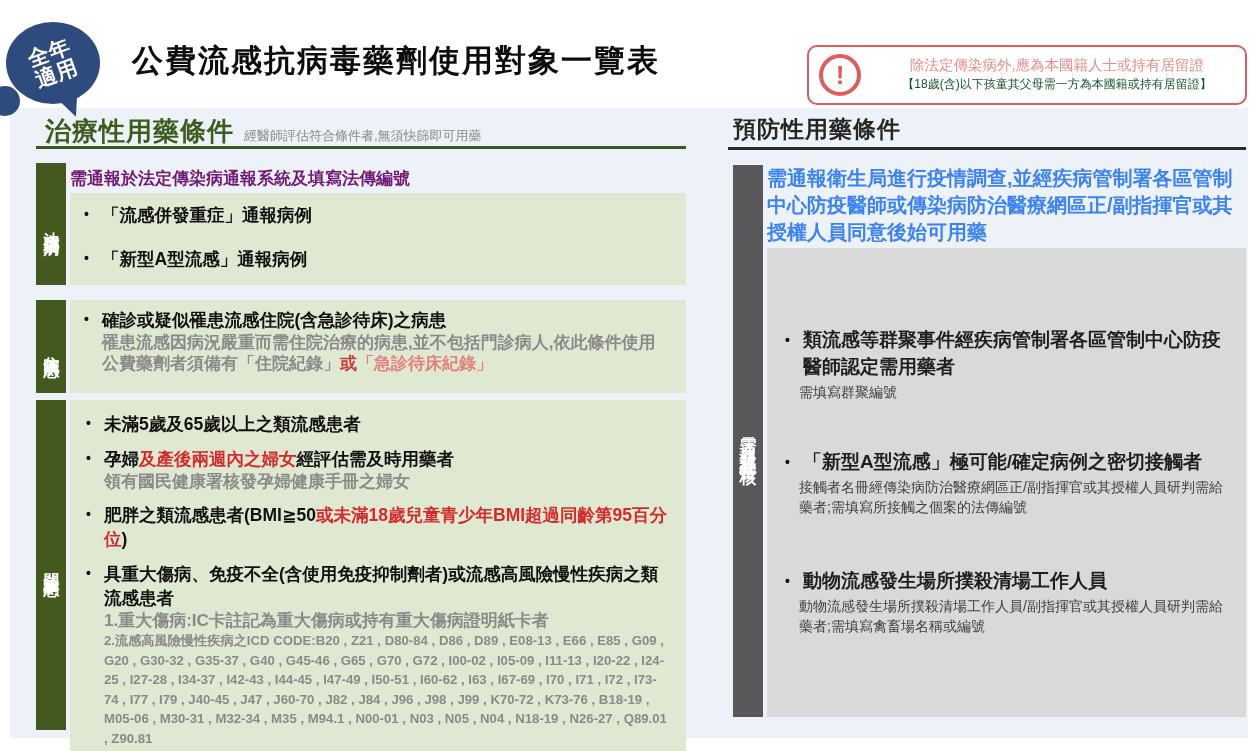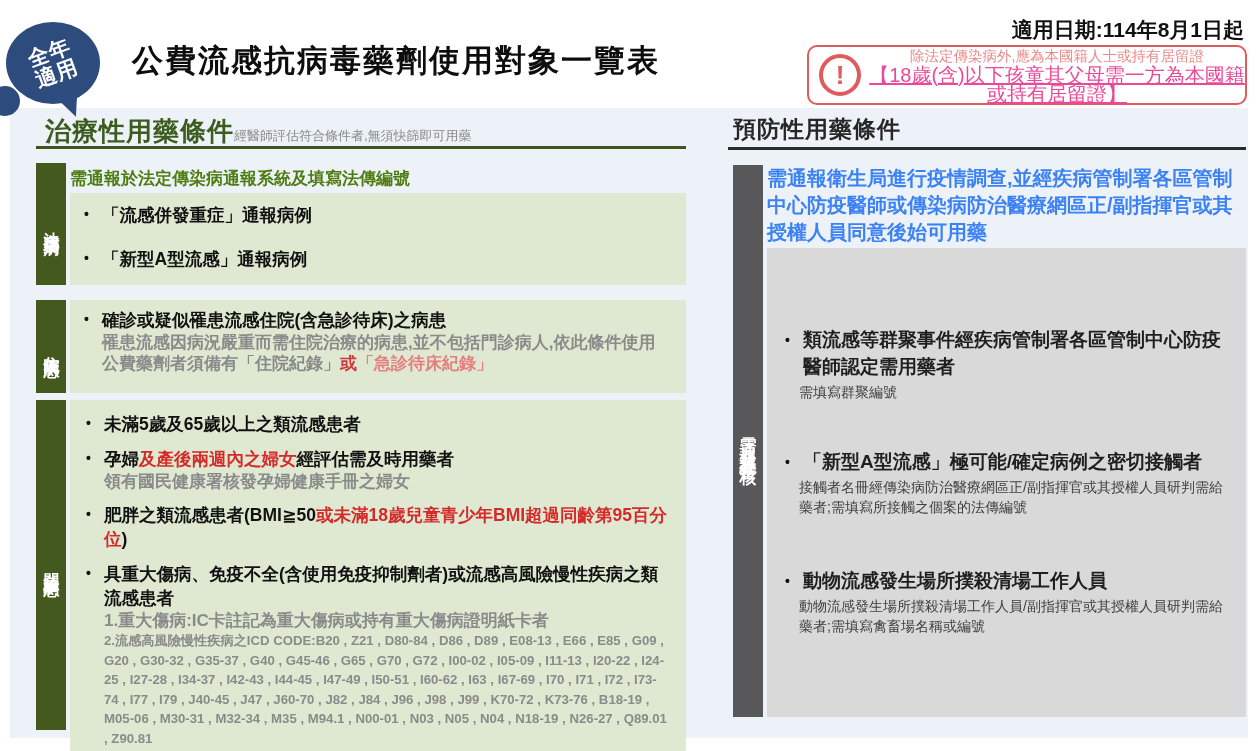--- a/index.html
+++ b/index.html
@@ -16,38 +16,38 @@
   .badge-text{transform:rotate(-20deg);color:#fff;font-weight:bold;font-size:21px;line-height:22px;
               text-align:center;letter-spacing:1px;}
   .title{position:absolute;left:132px;top:40px;margin:0;font-size:31px;font-weight:bold;color:#0d0d0d;letter-spacing:2px;}
   .date{position:absolute;right:14px;top:16px;font-size:21px;font-weight:bold;color:#111;}
   .notice{position:absolute;right:11px;top:45px;width:436px;height:56px;background:#fff;
           border:2px solid #e05b5b;border-radius:10px;display:flex;align-items:center;z-index:1;}
   .notice-icon{flex:0 0 auto;width:34px;height:34px;margin:0 8px 0 10px;border:4px solid #e05b5b;border-radius:50%;
                color:#e05b5b;font-weight:bold;font-size:26px;display:flex;align-items:center;justify-content:center;}
   .notice-lines{flex:1;text-align:center;}
   .notice-l1{font-size:14.5px;color:#ea8a8a;line-height:19px;}
-  .notice-l2{font-size:20px;color:#ec4899;line-height:19px;text-decoration:underline;}
+  .notice-l2{font-size:12px;color:#14532d;line-height:19px;}
 
   
   .panel{position:absolute;left:10px;top:108px;width:1238px;height:630px;background:#edf1f8;}
 
   
-  .left-head{position:absolute;left:45px;top:114px;display:flex;align-items:baseline;}
+  .left-head{position:absolute;left:45px;top:114px;display:flex;align-items:baseline;gap:10px;}
   .left-head-title{font-size:26px;font-weight:bold;color:#3c5c1e;letter-spacing:1px;}
   .left-head-sub{font-size:13px;color:#8a8a8a;}
   .left-rule{position:absolute;left:36px;top:146px;width:650px;height:3px;background:#3f551d;}
 
   .sec{position:absolute;display:flex;}
   .vlabel-col{flex:0 0 30px;width:30px;background:#44591e;display:flex;align-items:center;justify-content:center;margin-right:4px;}
   .vlabel{writing-mode:vertical-rl;text-orientation:upright;color:#ffffff;font-weight:bold;font-size:16px;letter-spacing:2px;}
   .sec-body{flex:1;display:flex;flex-direction:column;}
 
   .sec1{left:36px;top:163px;width:650px;height:122px;}
-  .sec1-header{height:30px;display:flex;align-items:center;font-size:17px;font-weight:bold;color:#4d7c0f;}
+  .sec1-header{height:30px;display:flex;align-items:center;font-size:17px;font-weight:bold;color:#701a75;}
   .greenarea{background:#dfe9d2;flex:1;}
   .sec1 .greenarea{padding:10px 14px;display:flex;flex-direction:column;gap:20px;}
 
   .bul{display:flex;}
   .dot{flex:0 0 18px;font-size:14px;font-weight:bold;color:#111;padding-top:3px;}
   .bul-text{flex:1;font-size:17.5px;font-weight:bold;color:#111;line-height:24px;}
 
   .sec2{left:36px;top:300px;width:650px;height:93px;}
   .sec2 .greenarea{padding:8px 14px;}
   .note{font-size:17px;color:#8a8a8a;line-height:21px;font-weight:bold;}
@@ -85,21 +85,20 @@
   <div class="badge-sub"></div>
   <div class="badge-tail"></div>
   <div class="badge">
     <div class="badge-text">
       <span>全年</span><br>
       <span>適用</span>
     </div>
   </div>
 
   <h1 class="title">公費流感抗病毒藥劑使用對象一覽表</h1>
-  <div class="date">適用日期:114年8月1日起</div>
   <div class="notice">
     <span class="notice-icon">!</span>
     <div class="notice-lines">
       <div class="notice-l1">除法定傳染病外,應為本國籍人士或持有居留證</div>
       <div class="notice-l2">【18歲(含)以下孩童其父母需一方為本國籍或持有居留證】</div>
     </div>
   </div>
 
   <div class="panel"></div>
 

